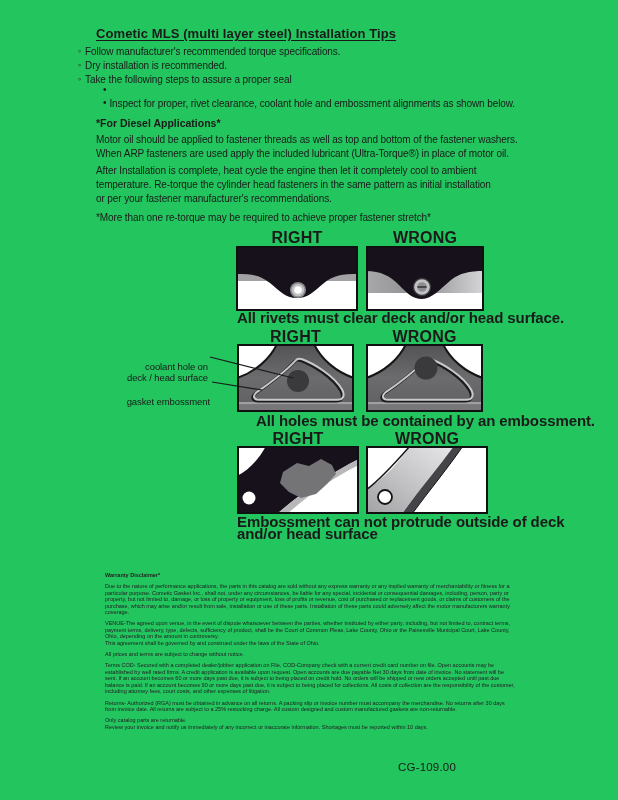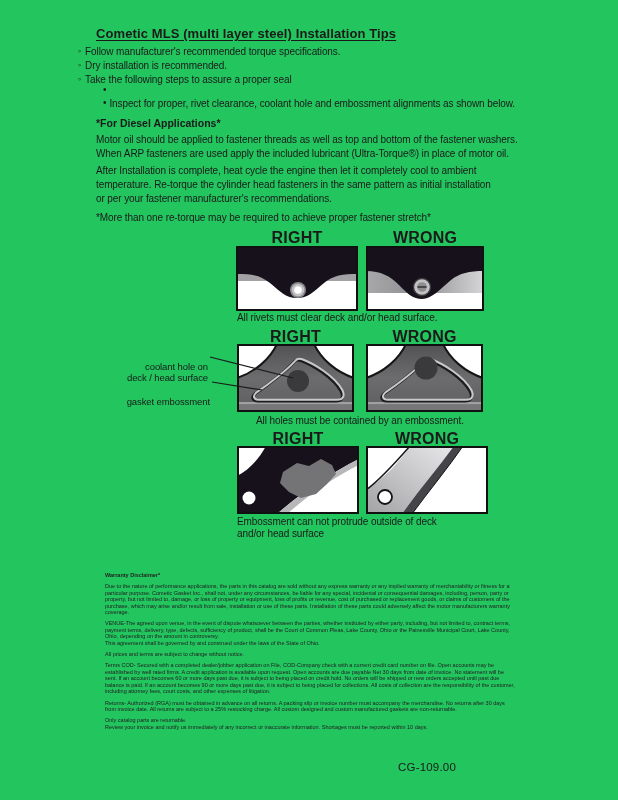--- a/index.html
+++ b/index.html
@@ -15,21 +15,21 @@
   }
   .tips{left:78px;top:45px;font-size:10px;line-height:13px;letter-spacing:-.1px;}
   .tip{display:flex;align-items:baseline;}
   .tip .marker{font-size:9px;margin-right:4px;position:relative;top:-1px;}
   .subtips{left:103px;top:84px;font-size:10px;line-height:13px;letter-spacing:-.1px;}
   .subtips .marker{font-size:10px;margin-right:3px;}
   .h2{left:96px;top:117px;font-size:10.5px;font-weight:700;}
   .para{left:96px;font-size:10px;line-height:14px;white-space:pre-line;letter-spacing:-.1px;width:440px;}
   .p1{top:133px;} .p2{top:164px;} .note{top:211px;}
   .dg-head{font-size:16px;font-weight:700;text-align:center;letter-spacing:.2px;}
-  .cap{font-size:10px;font-weight:400;white-space:pre-line;line-height:11.5px;letter-spacing:-.1px;}
+  .cap{font-size:15px;font-weight:700;white-space:pre-line;line-height:11.5px;letter-spacing:-.1px;}
   .callout{font-size:9.5px;line-height:10.5px;text-align:right;white-space:pre-line;letter-spacing:-.1px;}
   .panel{display:block;}
   .leader{left:0;top:0;pointer-events:none;}
   .disc{left:105px;top:572px;width:412px;font-size:5.5px;line-height:6.4px;color:#222;}
   .disc .dh{font-weight:700;margin:0 0 5px 0;}
   .disc p{margin:0 0 5px 0;white-space:pre-line;}
   .pagenum{left:398px;top:761px;font-size:11.5px;letter-spacing:.2px;}
 </style>
 </head>
 <body>

